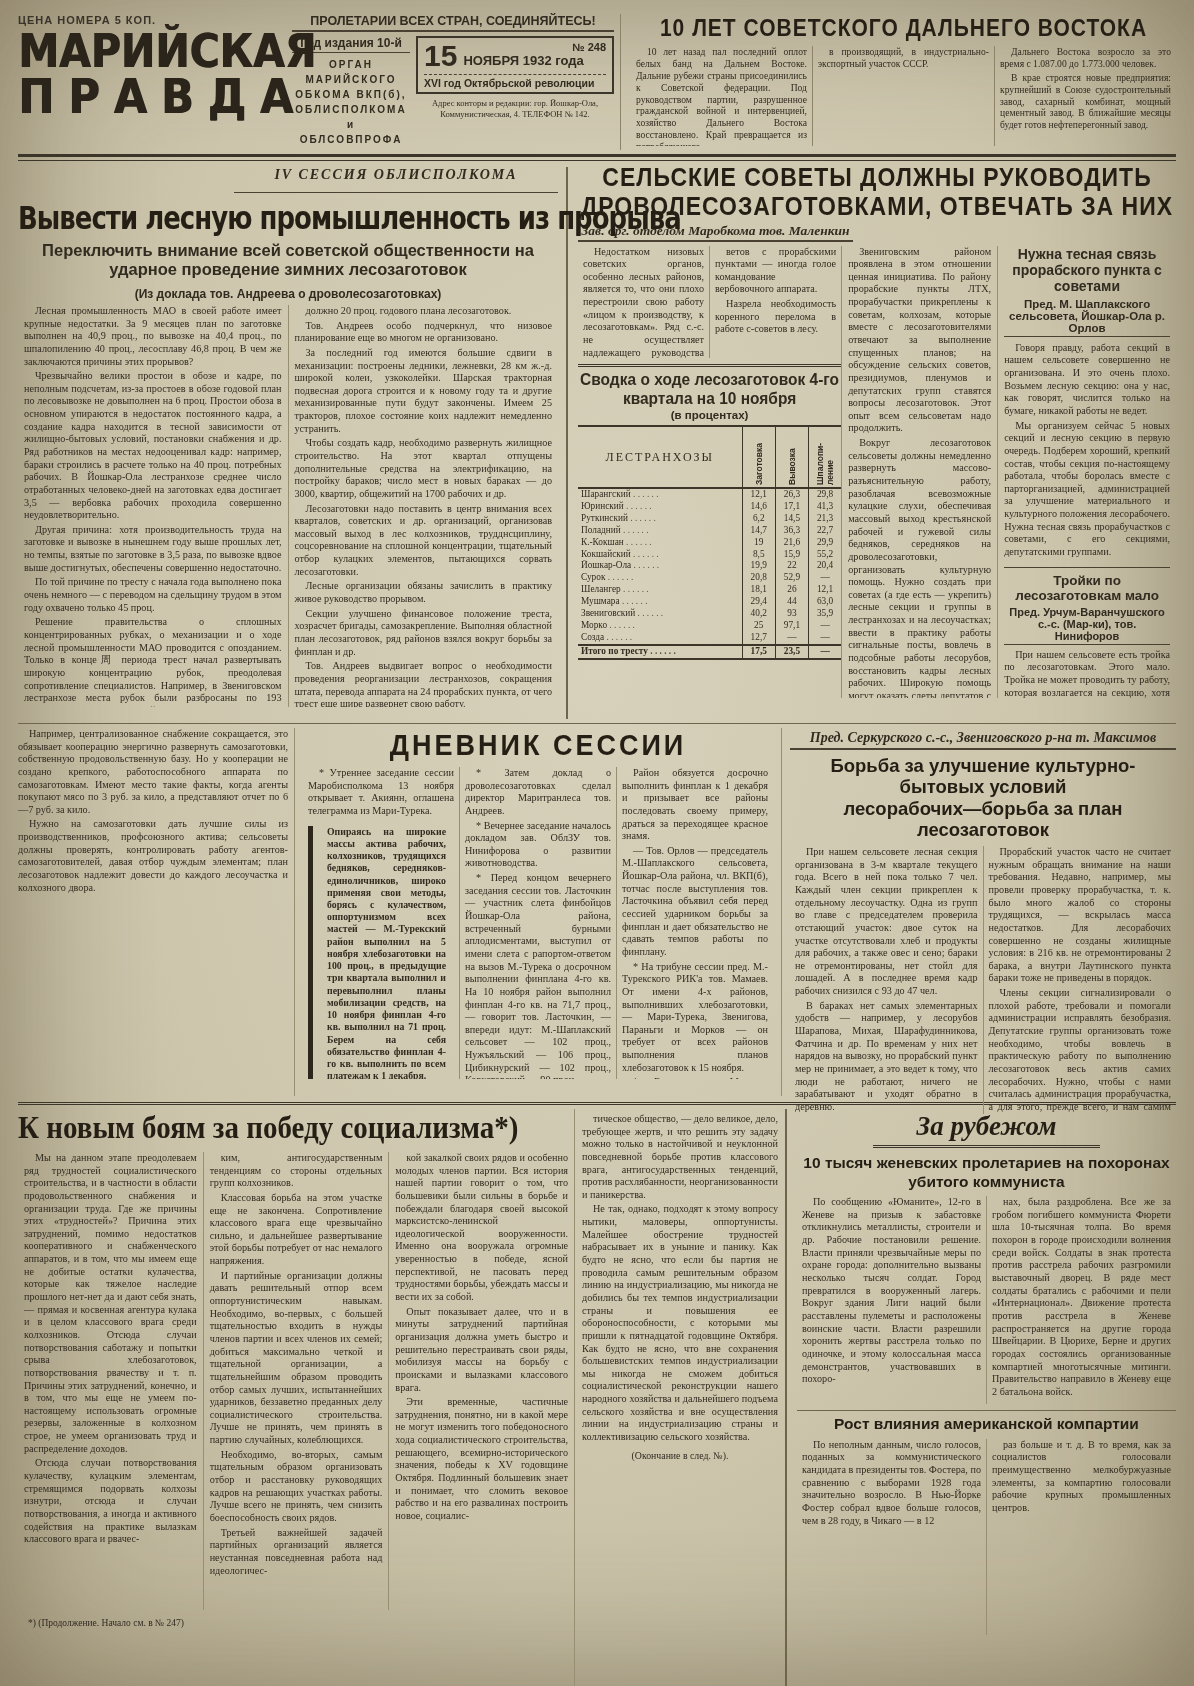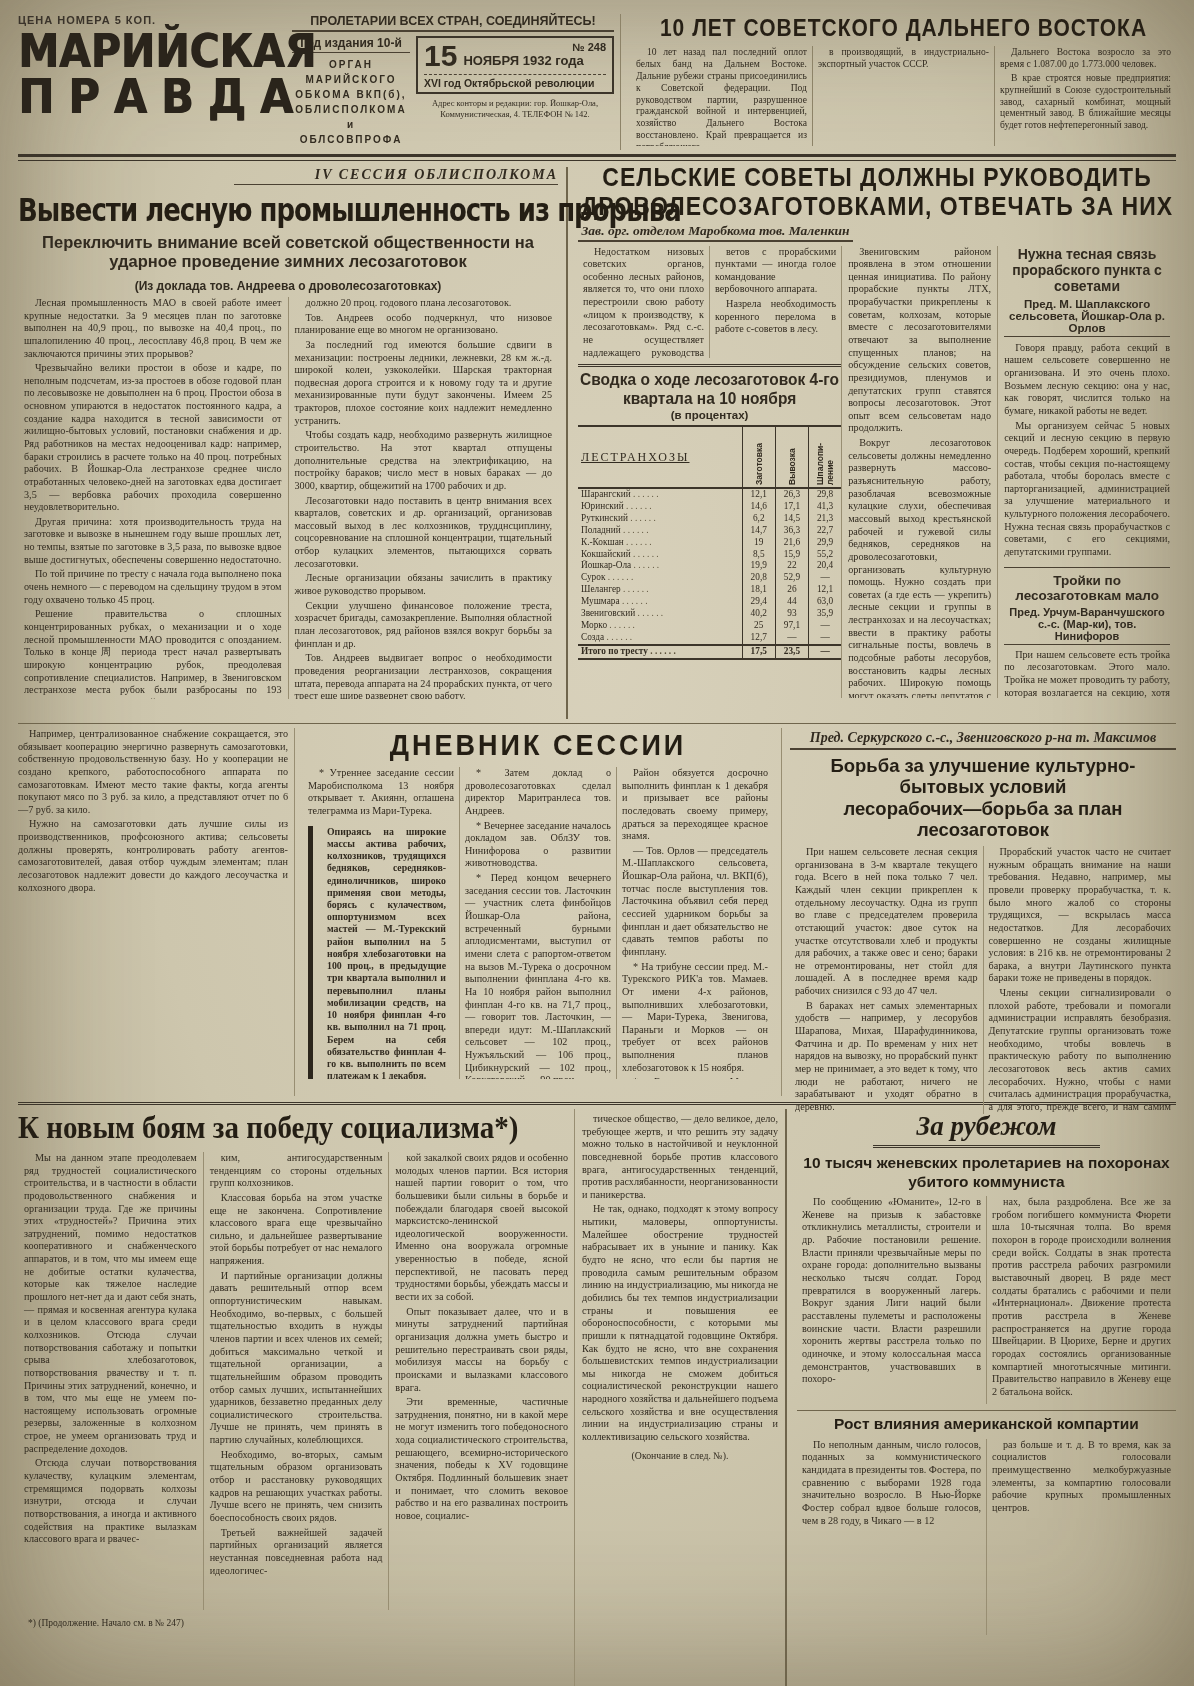--- a/index.html
+++ b/index.html
@@ -42,22 +42,22 @@
   .fe-cols{display:flex;height:100px;overflow:hidden;}
   .fe-cols .col{flex:1;padding:0 5px;}
   .fe-cols .col + .col{border-left:1px solid #8d8368;}
   .fe-cols .para{font-size:9.6px;}
   
   .rule-double{border-top:3px solid #3c352a;border-bottom:1px solid #3c352a;height:3px;margin:4px 0 6px 0;}
   .rule-thin{border-top:1px solid #6f654c;margin:4px 0;}
   
   .band-top{display:flex;height:552px;}
   .lead{width:540px;border-right:2px solid #6f654c;padding-right:8px;}
-  .lead-kicker{font:bold italic 14px "Liberation Serif",serif;text-align:right;letter-spacing:2px;
-               border-bottom:1px solid #4a4132;display:block;margin-left:40%;padding-bottom:1px;}
+  .lead-kicker{font:bold italic 14px "Liberation Serif",serif;text-align:center;letter-spacing:2px;
+               border-bottom:1px solid #4a4132;display:block;margin-left:40%;padding-bottom:9px;}
   .lead-head{font:bold 26px "DejaVu Sans",sans-serif;letter-spacing:-1px;white-space:nowrap;
              transform:scaleY(1.22);transform-origin:left center;margin:10px 0 8px 0;color:#241e14;}
   .lead-sub{font:bold 16.5px "Liberation Sans",sans-serif;text-align:center;line-height:1.15;margin:0 10px;}
   .lead-byline{font:bold 12px "Liberation Sans",sans-serif;text-align:center;margin:8px 0 4px 0;}
   .lead-cols{display:flex;height:402px;overflow:hidden;}
   .lead-cols .col{flex:1;padding:0 6px;}
   .lead-cols .col + .col{border-left:1px solid #988e72;}
   
   .soviets{flex:1;padding-left:10px;}
   .sv-head{font:bold 23px "Liberation Sans",sans-serif;text-align:center;line-height:1.12;letter-spacing:1px;
@@ -80,21 +80,21 @@
                  padding-bottom:2px;margin-bottom:4px;}
   
   .svodka{border-top:3px double #3c352a;margin-top:6px;padding-top:4px;}
   .svodka-title{font:bold 15.5px "Liberation Sans",sans-serif;text-align:center;line-height:1.15;transform:scaleY(1.1);}
   .svodka-sub{font:bold 11.5px "Liberation Sans",sans-serif;text-align:center;margin:3px 0 4px 0;}
   table.sv-table{width:100%;border-collapse:collapse;border-top:2px solid #3c352a;border-bottom:2px solid #3c352a;}
   .sv-table th,.sv-table td{font-size:9.3px;padding:0 3px;color:#322b20;}
   .sv-table thead th{border-bottom:2px solid #3c352a;}
   .sv-table th.rot{writing-mode:vertical-rl;transform:rotate(180deg);height:56px;font:bold 8.5px "Liberation Sans",sans-serif;
                    border-left:1px solid #3c352a;text-align:left;padding:2px 1px;}
-  .sv-table th.stubh{font:12px "Liberation Serif",serif;letter-spacing:2px;text-align:left;text-decoration:underline;}
+  .sv-table th.stubh{font:12px "Liberation Serif",serif;letter-spacing:2px;text-align:center;}
   .sv-table td{line-height:1.28;white-space:nowrap;}
   .sv-table td.stub{text-align:left;overflow:hidden;}
   .sv-table td.stub::after{content:" . . . . . .";color:#5a5038;}
   .sv-table td + td{border-left:1px solid #3c352a;text-align:center;}
   .sv-table tfoot td{border-top:2px solid #3c352a;font-weight:bold;}
   
   .band-mid{display:flex;height:368px;margin-top:4px;}
   .lead-cont{width:270px;padding-right:6px;}
   .dnevnik{width:470px;border-left:1px solid #988e72;border-right:1px solid #988e72;padding:0 8px;}
   .dn-title{font:bold 27px "Liberation Sans",sans-serif;text-align:center;letter-spacing:3px;margin:2px 0 6px 0;

